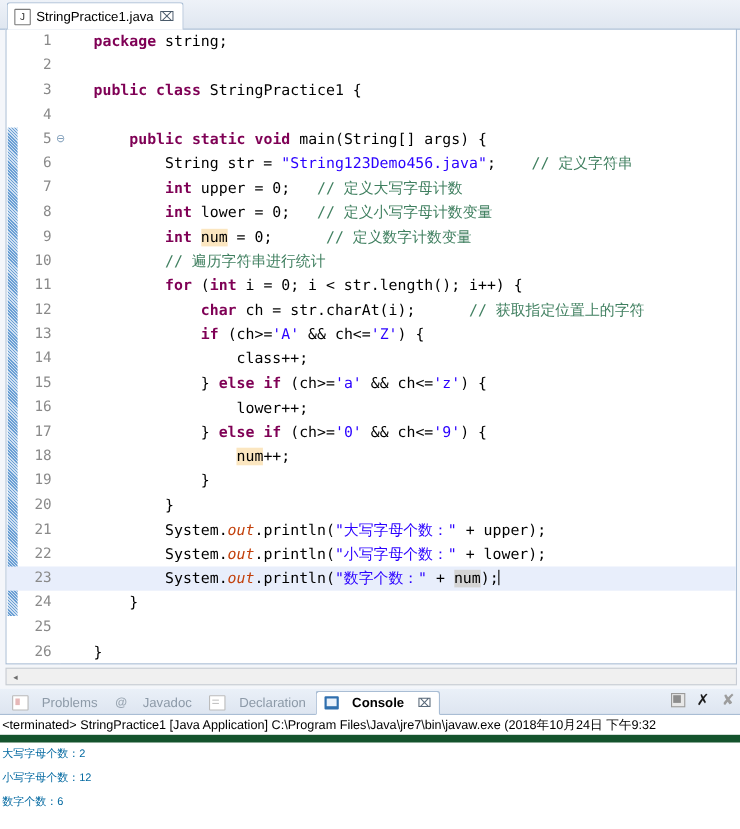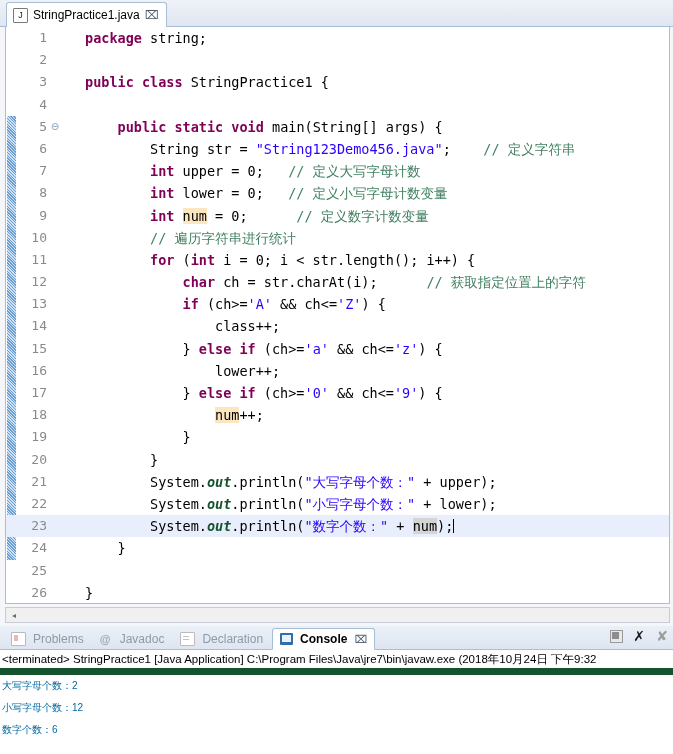--- a/index.html
+++ b/index.html
@@ -54,42 +54,42 @@
     font-size:10px;color:#7f9db9;
   }
   .row .code{
     position:absolute;left:56px;right:0;line-height:22.2px;
     font-family:"DejaVu Sans Mono","Liberation Mono",monospace;
     font-size:13.5px;color:#000;white-space:pre;margin-left:23px;
   }
   .kw{color:#7f0055;font-weight:bold;}
   .str{color:#2a00ff;}
   .cmt{color:#3f7f5f;}
-  .fld{color:#14532d;font-weight:bold;font-style:italic;text-align:center;}
+  .fld{color:#c2410c;font-weight:normal;font-style:italic;text-align:center;}
   .hl{background:#fbe6c0;}
   .hl2{background:#d4d4d4;}
   .caret{display:inline-block;width:1px;height:14px;background:#000;vertical-align:-2px;}
 
   .hscroll{
     position:absolute;left:5px;right:3px;bottom:3px;height:16px;
     background:#f0f0f0;border:1px solid #c7ccd4;box-sizing:border-box;
     display:flex;align-items:center;
   }
   .hscroll .arrow{width:16px;text-align:center;font-size:8px;color:#6d6d6d;}
   .hscroll .thumb{flex:1;height:100%;}
 
   
   .console{position:relative;height:128px;background:#ffffff;}
   .console-tabs{
     position:relative;height:24px;
     background:linear-gradient(#eaf0f8,#dde5f0);
     display:flex;align-items:flex-end;padding-left:4px;gap:2px;
   }
   .console-tabs:after{content:"";position:absolute;left:0;right:0;bottom:0;height:1px;background:#a9bdd4;}
-  .ctab{height:22px;display:flex;align-items:center;gap:7px;padding:0 7px;box-sizing:border-box;
+  .ctab{height:22px;display:flex;align-items:center;gap:12px;padding:0 7px;box-sizing:border-box;
         font-size:12px;color:#8d9aa8;position:relative;z-index:2;}
   .ctab.active{background:#ffffff;border:1px solid #a9bdd4;border-bottom:1px solid #ffffff;
                border-radius:3px 3px 0 0;color:#000;font-weight:bold;}
   .ctab .cicon{width:13px;height:12px;display:inline-block;position:relative;}
   .ctab .cclose{font-size:11px;color:#5a6a7a;}
 
   .ctools{position:absolute;right:4px;top:3px;display:flex;align-items:center;gap:9px;z-index:3;}
   .ctool{width:14px;height:14px;position:relative;display:flex;align-items:center;justify-content:center;}
 
   .console-body{position:absolute;left:0;right:0;top:24px;bottom:0;background:#ffffff;}

